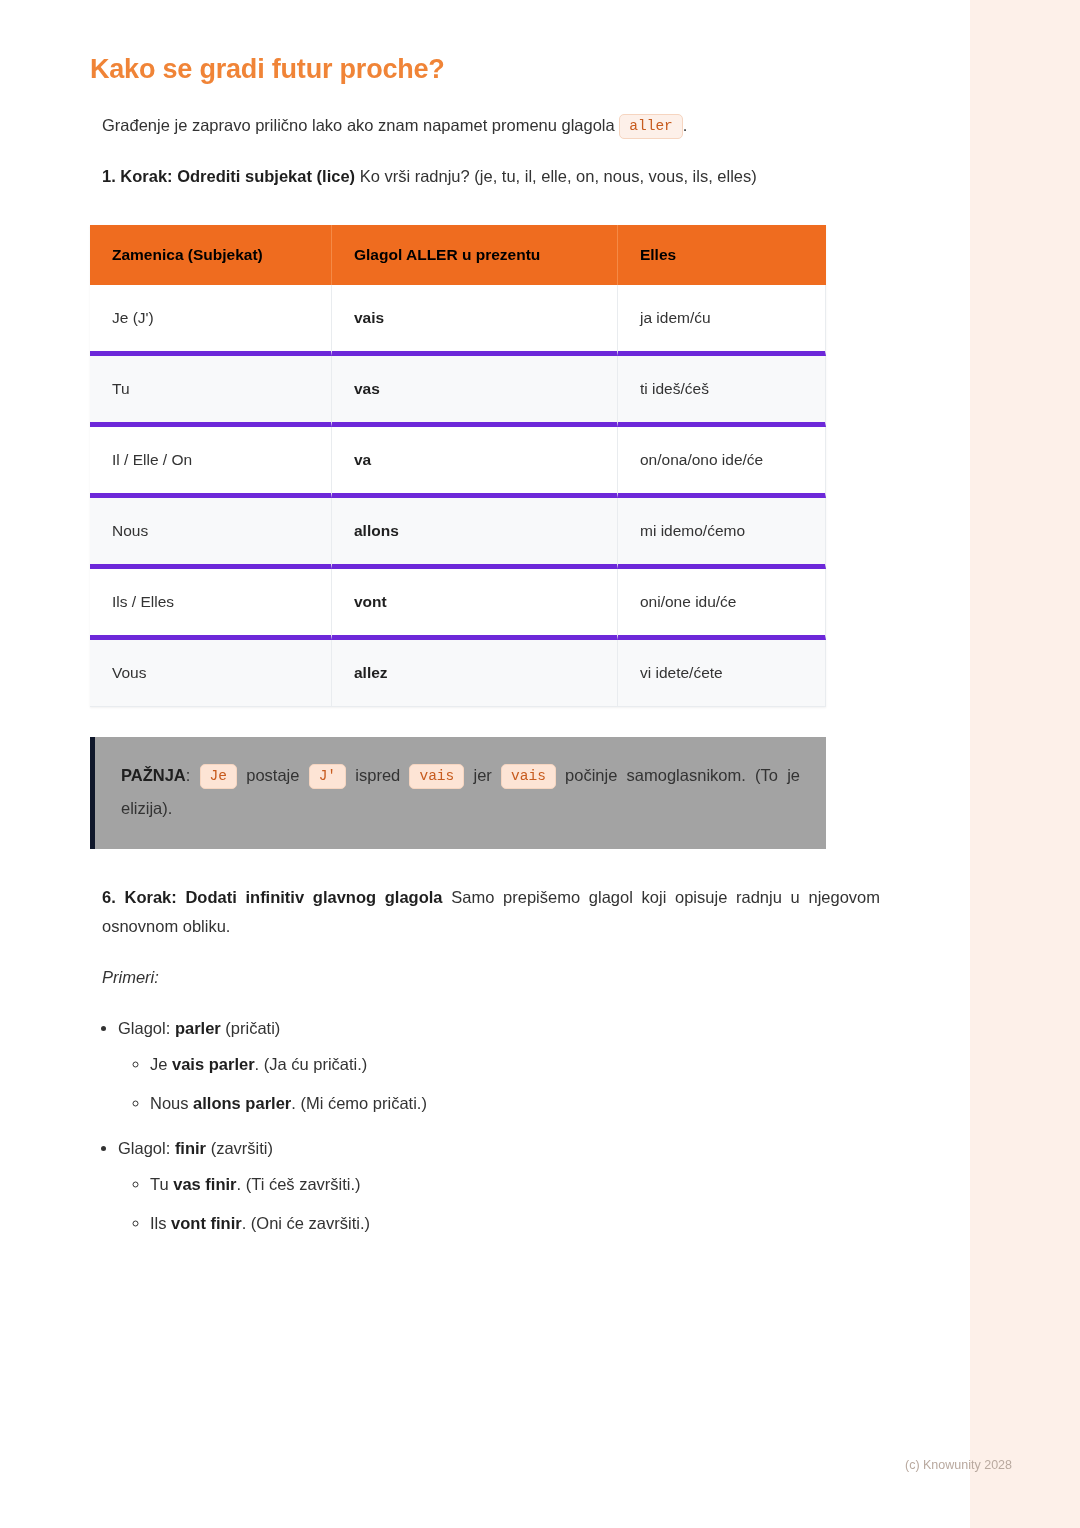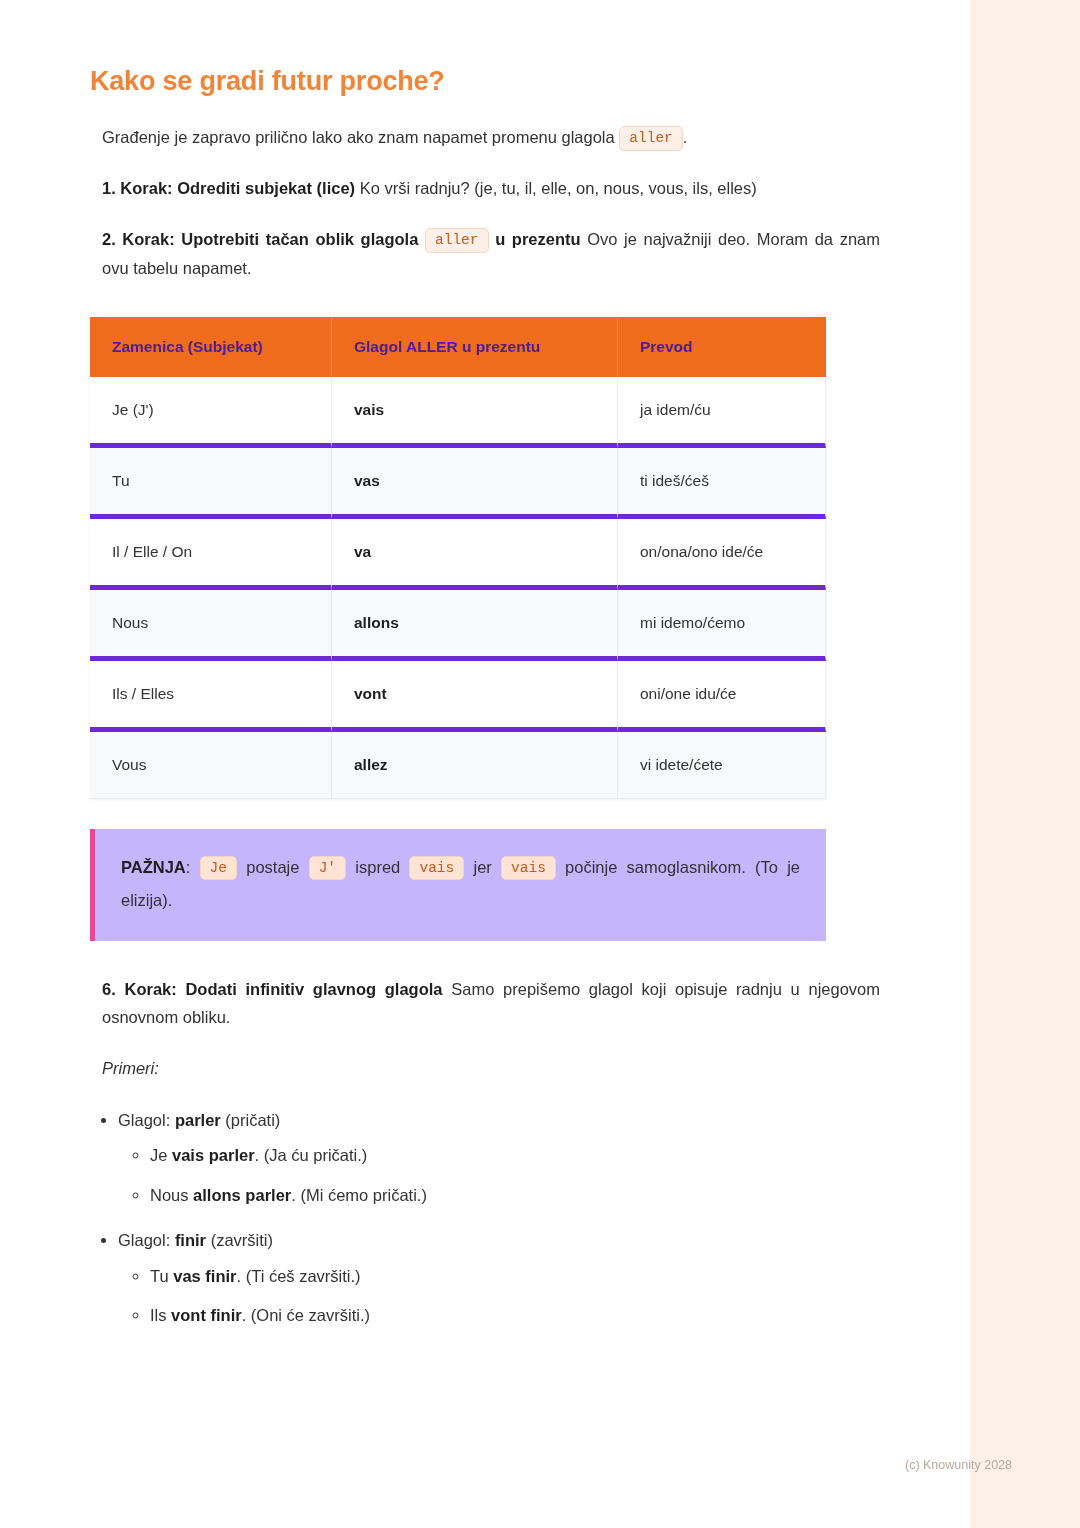--- a/index.html
+++ b/index.html
@@ -29,21 +29,21 @@
     width: 110px;
     height: 1528px;
     background: #fdf0e9;
     border-left: 3px solid #ffffff;
   }
   .content {
     position: absolute;
     top: 0;
     left: 0;
     width: 880px;
-    padding: 52px 0 0 90px;
+    padding: 40px 0 0 90px;
     box-sizing: border-box;
   }
   h1.title {
     color: #f08437;
     font-size: 27px;
     font-weight: bold;
     margin: 14px 0 26px 0;
     letter-spacing: -0.2px;
   }
   p.para {
@@ -70,42 +70,42 @@
   table.conj {
     border-collapse: separate;
     border-spacing: 0;
     width: 736px;
     margin: 34px 0 30px 0;
     font-size: 15.5px;
     box-shadow: 0 1px 2px rgba(0,0,0,0.06);
   }
   table.conj th {
     background: #ef6c1f;
-    color: #4c1d95;
+    color: #000000;
     text-align: left;
     font-size: 15.5px;
     font-weight: bold;
     padding: 21px 22px;
     border-right: 1px solid #f58a46;
   }
   table.conj th:last-child { border-right: none; }
   table.conj td {
     padding: 24px 22px;
     border-right: 1px solid #e9ecef;
     border-bottom: 5px solid #6d28d9;
     color: #333333;
   }
   table.conj td:last-child { border-right: 1px solid #e9ecef; }
   table.conj tr:nth-child(odd) td { background: #ffffff; }
   table.conj tr:nth-child(even) td { background: #f8f9fa; }
   table.conj tr:last-child td { border-bottom: 1px solid #e9ecef; }
   table.conj td.verb { font-weight: bold; color: #1f1f1f; }
   .callout {
-    background: #c4b5fd;
-    border-left: 5px solid #ec4899;
+    background: #a3a3a3;
+    border-left: 5px solid #0f172a;
     padding: 22px 26px 24px 26px;
     width: 736px;
     box-sizing: border-box;
     margin: 10px 0 34px 0;
     font-size: 16.5px;
     line-height: 2.0;
     color: #333333;
     text-align: justify;
   }
   .callout .code { background: #fde4d5; }
@@ -147,33 +147,27 @@
     <p class="para nojust">
       <span>Građenje je zapravo prilično lako ako znam napamet promenu glagola</span>
       <span class="code">aller</span><span>.</span>
     </p>
 
     <p class="para">
       <span class="bold">1. Korak: Odrediti subjekat (lice)</span>
       <span>Ko vrši radnju? (je, tu, il, elle, on, nous, vous, ils, elles)</span>
     </p>
 
-    <p class="para">
-      <span class="bold">2. Korak: Upotrebiti tačan oblik glagola</span>
-      <span class="code">aller</span>
-      <span class="bold">u prezentu</span>
-      <span>Ovo je najvažniji deo. Moram da znam ovu tabelu napamet.</span>
-    </p>
 
     <table class="conj">
       <thead>
         <tr>
           <th>Zamenica (Subjekat)</th>
           <th><span>Glagol </span><span style="font-weight:bold">ALLER</span><span> u prezentu</span></th>
-          <th>Prevod</th>
+          <th>Elles</th>
         </tr>
       </thead>
       <tbody>
         <tr>
           <td>Je (J')</td>
           <td class="verb">vais</td>
           <td>ja idem/ću</td>
         </tr>
         <tr>
           <td>Tu</td>

